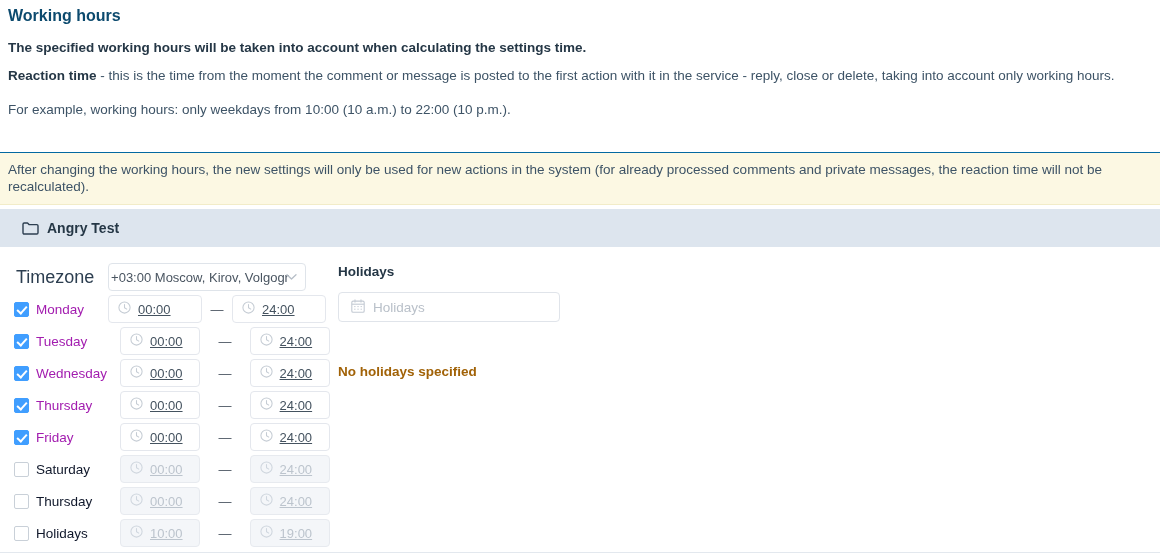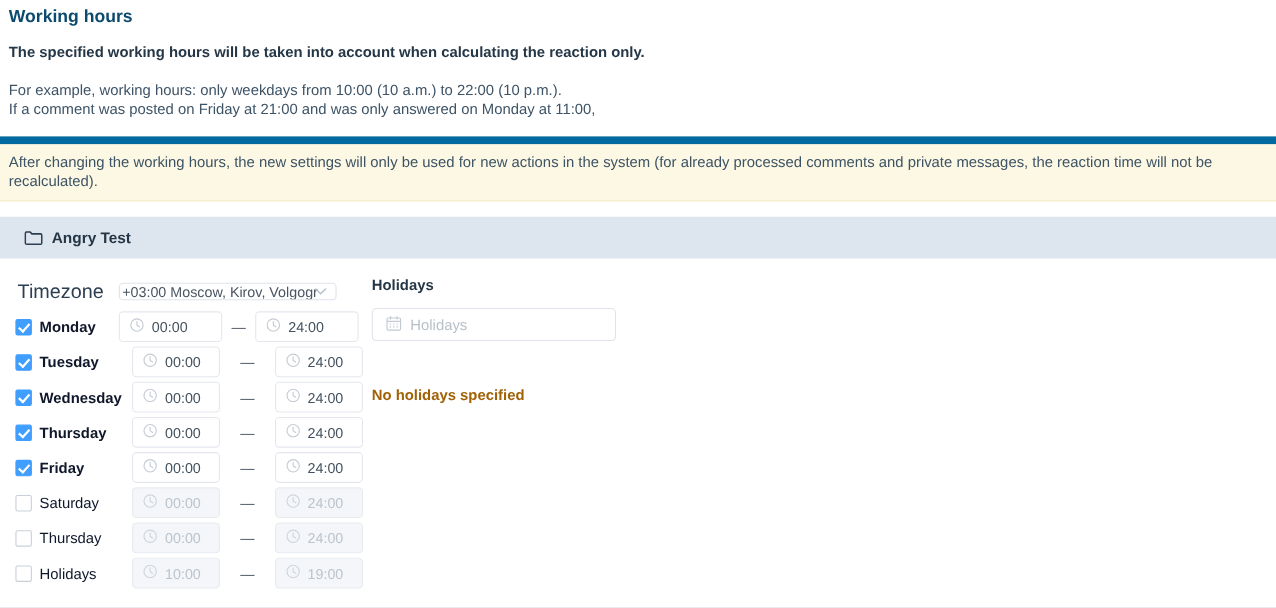--- a/index.html
+++ b/index.html
@@ -28,36 +28,36 @@
     font-size: 13.5px; color: #3d5366; margin: 10px 0 0 0; line-height: 18px;
   }
   .intro-reaction b { color: #253746; }
   .intro-example {
     font-size: 13.5px; color: #3d5366; margin: 16px 0 0 0; line-height: 17.5px;
   }
 
   .alert {
     margin-top: 16px;
     background: #fcf8e3;
-    border-top: 7px solid #0369a1;
+    border-top: 1px solid #0369a1;
     border-bottom: 1px solid #f2ecc8;
     color: #3d5366;
     font-size: 13.5px;
     line-height: 17px;
     padding: 8px 8px 9px 8px;
     width: 1160px;
   }
 
   .panel-header {
     background: #dde5ee;
     height: 38px;
     display: flex; align-items: center;
     padding-left: 22px;
     gap: 8px;
-    margin-top: 14px;
+    margin-top: 4px;
   }
   .panel-header .title {
     font-size: 14px; font-weight: bold; color: #253746;
   }
   .folder-icon { display: inline-flex; align-items: center; }
 
   .body-area {
     display: flex;
     padding: 14px 0 0 0;
   }
@@ -91,24 +91,24 @@
   .cb.checked::after {
     content: "";
     position: absolute;
     left: 4px; top: 1px;
     width: 4px; height: 8px;
     border: solid #fff;
     border-width: 0 2px 2px 0;
     transform: rotate(42deg);
   }
   .day-name { color: #0f172a; }
-  .day-name.active { color: #0f172a; font-weight: bold; }
+  .day-name.active { color: #a21caf; font-weight: normal; }
 
   .tz-select {
-    width: 198px; height: 16px;
+    width: 198px; height: 28px;
     border: 1px solid #dfe4ea;
     border-radius: 4px;
     background: #fff;
     display: flex; align-items: center; justify-content: center;
     position: relative;
     font-size: 13px; color: #4a5561;
     padding: 0 22px 0 8px;
     white-space: nowrap; overflow: hidden;
   }
   .tz-select .chev {
@@ -116,21 +116,21 @@
     display: inline-flex;
   }
 
   .time-input {
     width: 94px; height: 28px;
     border: 1px solid #e4e7ed;
     border-radius: 4px;
     background: #fff;
     display: flex; align-items: center; gap: 7px;
     padding-left: 9px;
-    font-size: 13px; color: #44525f;
+    font-size: 13px; color: #44525f; text-decoration: underline;
   }
   .time-input.disabled {
     background: #f4f6f9; color: #bcc4cd; border-color: #e7eaef;
   }
   .time-input.disabled .clk svg circle,
   .time-input.disabled .clk svg path { stroke: #cfd6de; }
 
   .dash {
     width: 30px; text-align: center;
     color: #4a5561; font-size: 13px;
@@ -159,24 +159,27 @@
   }
 </style>
 </head>
 <body>
 
 <div class="page">
 
   <h1 class="page-title">Working hours</h1>
 
   <div class="intro">
-    <p class="intro-lead">The specified working hours will be taken into account when calculating the reaction only.</p>
+    <p class="intro-lead">The specified working hours will be taken into account when calculating the settings time.</p>
+    <p class="intro-reaction">
+      <b>Reaction time</b><span> - this is the time from the moment the comment or message is posted to the first action with it in the service - reply, close or delete, taking into account only working hours.</span>
+    </p>
     <p class="intro-example">
       <span>For example, working hours: only weekdays from 10:00 (10 a.m.) to 22:00 (10 p.m.).</span><br>
-      <span>If a comment was posted on Friday at 21:00 and was only answered on Monday at 11:00,</span><br>
+      <br>
     </p>
   </div>
 
   <div class="alert">After changing the working hours, the new settings will only be used for new actions in the system (for already processed comments and private messages, the reaction time will not be recalculated).</div>
 
   <div class="panel-header">
     <span class="folder-icon">
       <svg width="17" height="14" viewBox="0 0 17 14" fill="none">
         <path d="M1 3.2c0-.66.54-1.2 1.2-1.2h3.3l1.5 1.6h7.8c.66 0 1.2.54 1.2 1.2v7.0c0 .66-.54 1.2-1.2 1.2H2.2c-.66 0-1.2-.54-1.2-1.2V3.2z" stroke="#2c3e50" stroke-width="1.4" fill="none" stroke-linejoin="round"></path>
       </svg>

